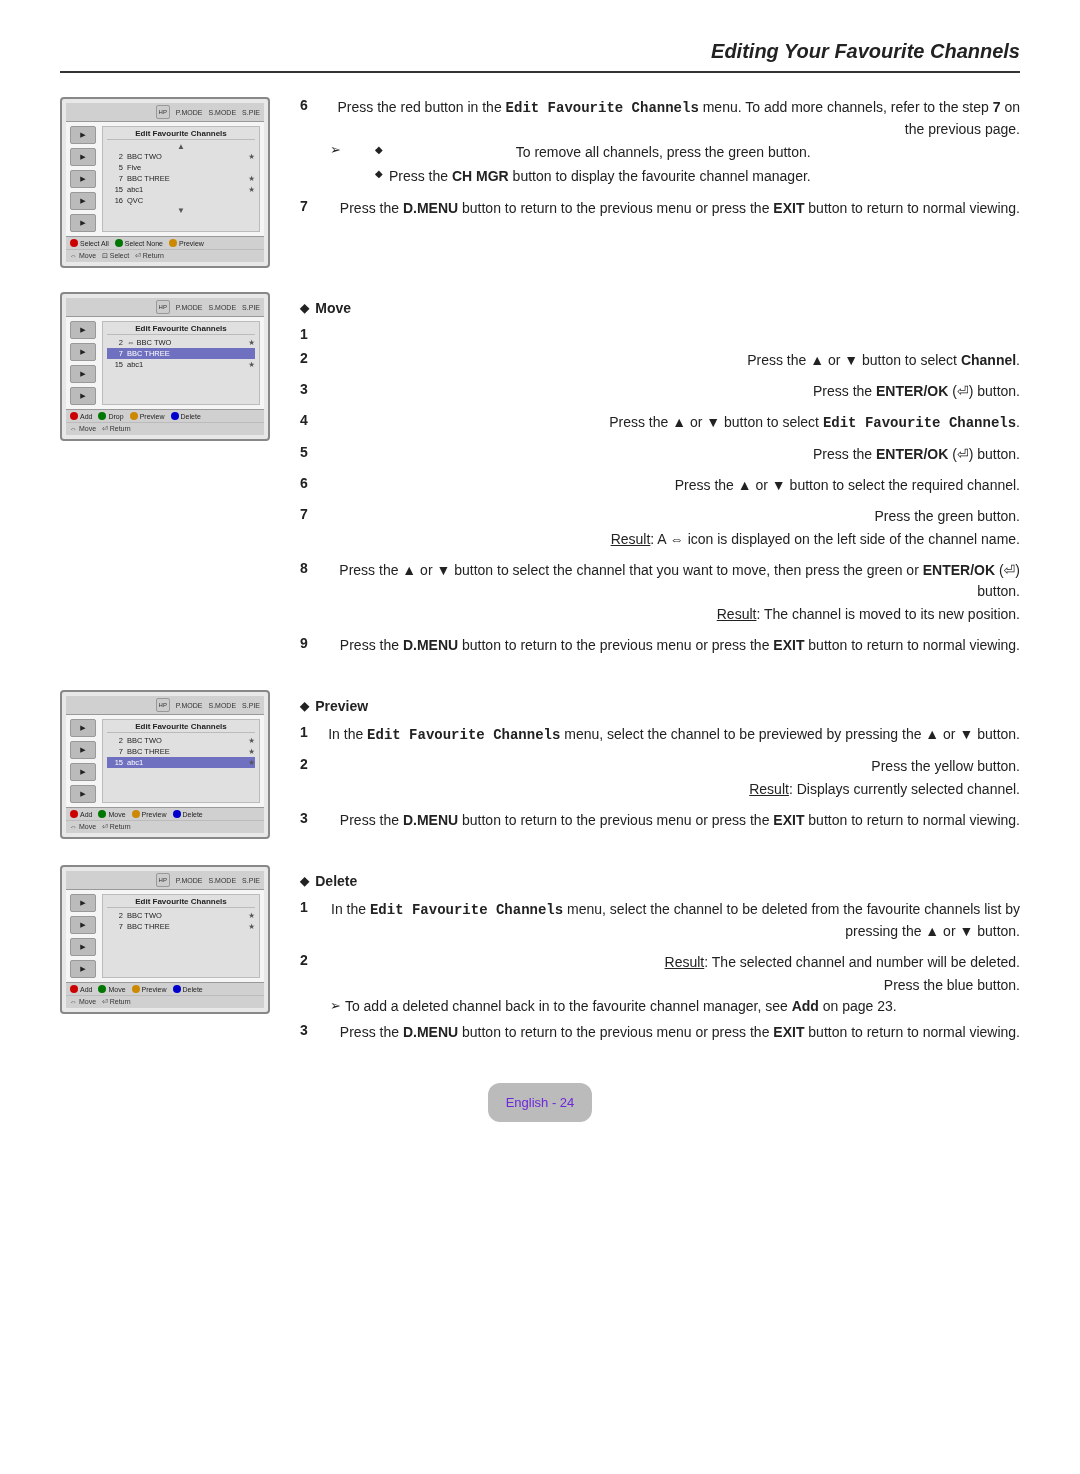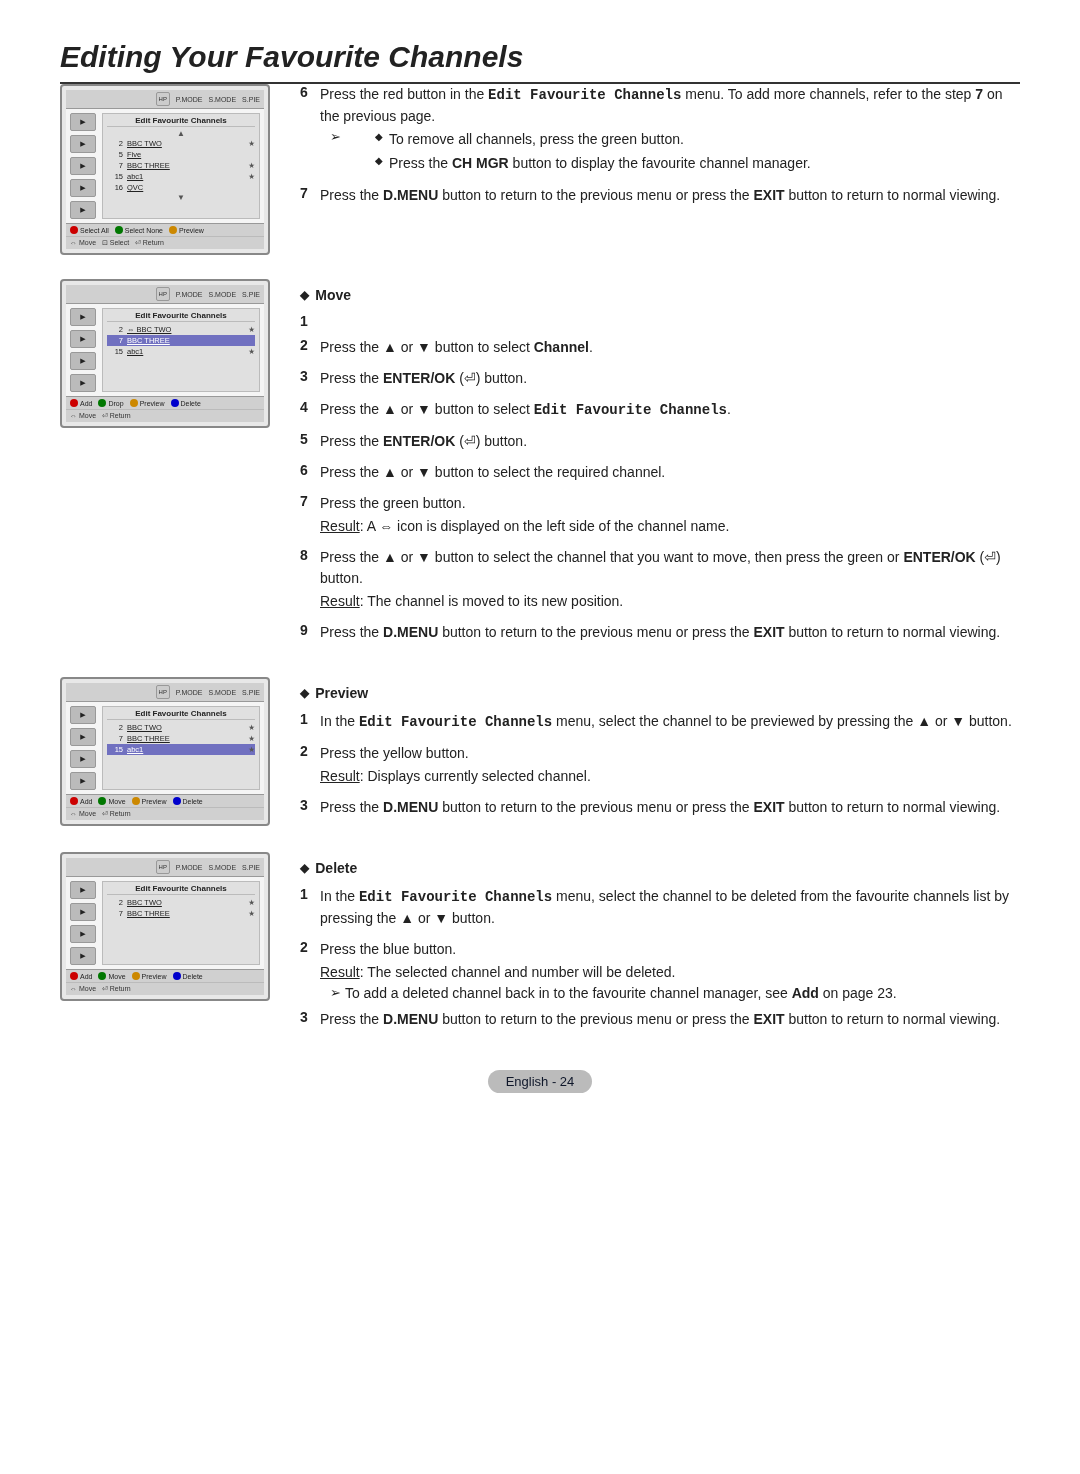--- a/index.html
+++ b/index.html
@@ -6,25 +6,27 @@
     body {
       width: 1080px;
       min-height: 1474px;
       background: #fff;
       font-family: Arial, Helvetica, sans-serif;
       font-size: 14px;
       color: #222;
       padding: 40px 60px 60px 60px;
     }
     h1 {
-      font-size: 30px;
+      font-size: 20px;
       font-weight: 900;
       font-style: italic;
       border-bottom: 2px solid #333;
       padding-bottom: 8px;
+      margin-bottom: 24px;
+      text-align: right;
     }
     
     .tv-screen {
       border: 2px solid #888;
       border-radius: 4px;
       background: #e8e8e8;
       padding: 4px;
       width: 210px;
     }
     .tv-top-bar {
@@ -106,21 +108,20 @@
       background: #7070c0;
       color: #fff;
     }
     .tv-channel-row .ch-num {
       width: 16px;
       text-align: right;
       margin-right: 4px;
     }
     .tv-channel-row .ch-name {
       flex: 1;
-      text-decoration: underline;
     }
     .tv-channel-row .ch-star {
       color: #555;
     }
     .tv-scroll-arrows {
       text-align: center;
       font-size: 8px;
       color: #555;
     }
     .tv-bottom-bar {
@@ -159,20 +160,21 @@
       margin-bottom: 8px;
       display: flex;
       gap: 6px;
     }
     .step-num {
       font-weight: bold;
       min-width: 14px;
     }
     .step-content {
       flex: 1;
+      text-align: right;
     }
     .step-content p {
       margin-bottom: 2px;
       line-height: 1.5;
     }
     .subsection-header {
       display: flex;
       align-items: center;
       gap: 6px;
       font-weight: bold;
@@ -219,22 +221,22 @@
     }
 
     
     .page-footer {
       text-align: center;
       margin-top: 30px;
     }
     .page-badge {
       display: inline-block;
       background: #bbb;
-      color: #0f172a;
-      padding: 4px 18px;
+      color: #6d28d9;
+      padding: 12px 18px;
       border-radius: 12px;
       font-size: 13px;
     }
 
     
     .section-row {
       display: flex;
       gap: 20px;
       margin-bottom: 24px;
     }
@@ -567,22 +569,22 @@
     <div class="subsection-header">Delete</div>
     <div class="step-block">
       <span class="step-num">1</span>
       <div class="step-content">
         <p>In the <code>Edit Favourite Channels</code> menu, select the channel to be deleted from the favourite channels list by pressing the ▲ or ▼ button.</p>
       </div>
     </div>
     <div class="step-block">
       <span class="step-num">2</span>
       <div class="step-content">
+        <p><span class="result-line">Result</span>: The selected channel and number will be deleted.</p>
         <p>Press the blue button.</p>
-        <p><span class="result-line">Result</span>: The selected channel and number will be deleted.</p>
         <div class="arrow-prefix">
           <span>To add a deleted channel back in to the favourite channel manager, see <strong>Add</strong> on page 23.</span>
         </div>
       </div>
     </div>
     <div class="step-block">
       <span class="step-num">3</span>
       <div class="step-content">
         <p>Press the <strong>D.MENU</strong> button to return to the previous menu or press the <strong>EXIT</strong> button to return to normal viewing.</p>
       </div>

